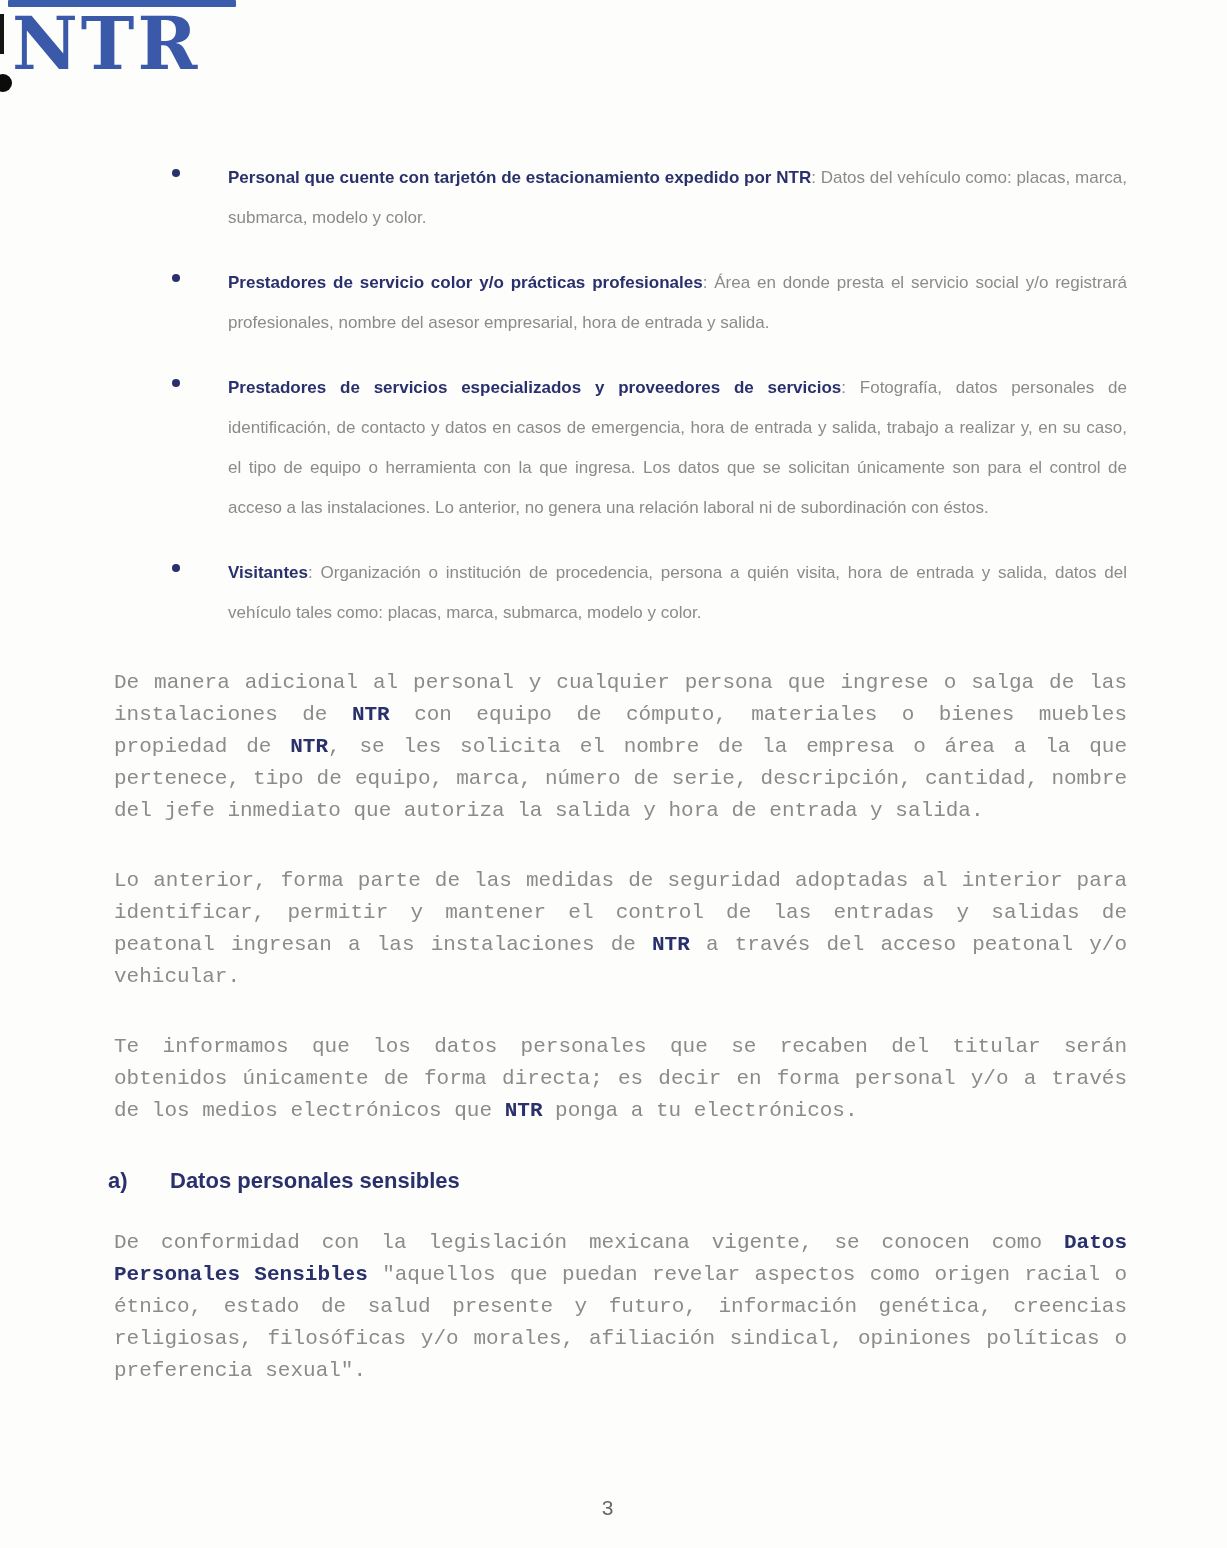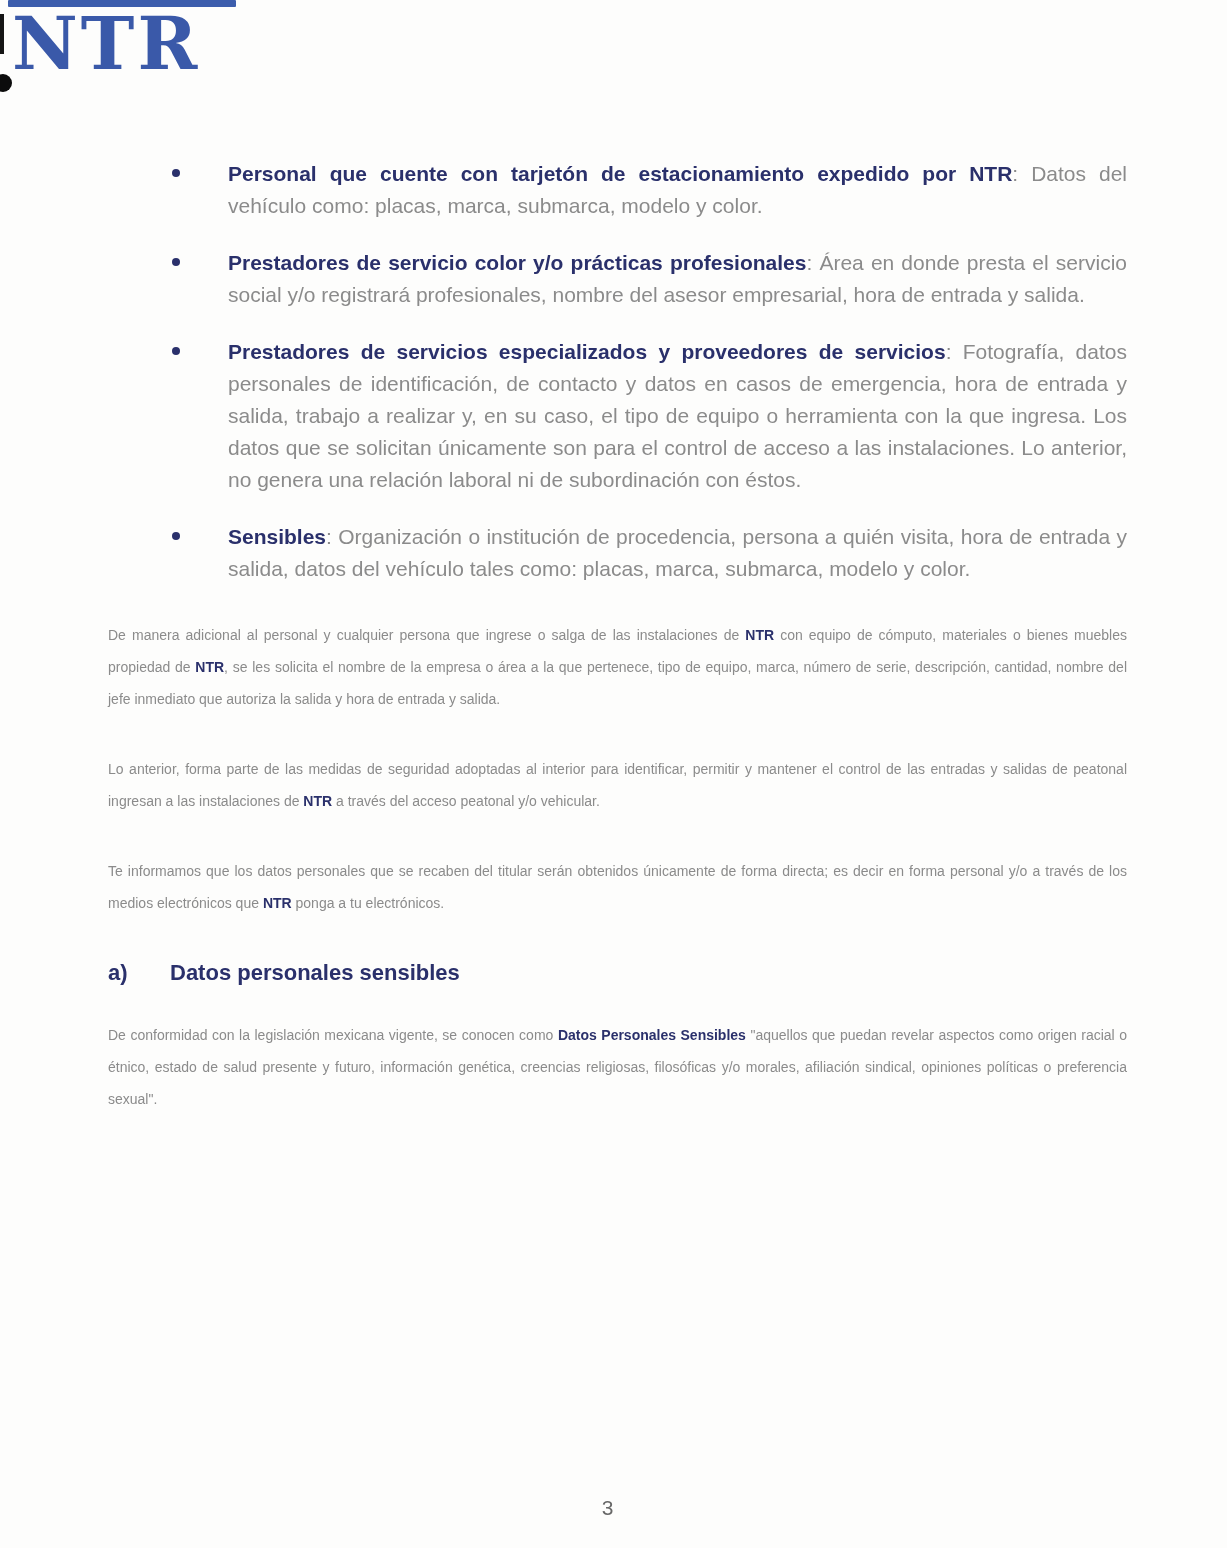--- a/index.html
+++ b/index.html
@@ -63,31 +63,32 @@
     position: relative;
   }
   .dot {
     position: absolute; left: 2px; top: 11px;
     width: 8px; height: 8px; border-radius: 50%;
     background: #2a306b;
   }
   .bullet-text {
     margin: 0;
     flex: 1 1 auto;
+    font-size: 17px;
+    line-height: 40px;
+    text-align: justify;
+    color: #8b8b8b;
+  }
+  .para {
+    margin: 0 0 38px 6px;
     font-size: 21px;
     line-height: 32px;
     text-align: justify;
     color: #8b8b8b;
-  }
-  .para {
-    margin: 0 0 38px 0;
-    font-size: 14px;
-    line-height: 32px;
-    text-align: justify;
-    color: #8b8b8b;
+    font-family: Liberation Mono, monospace;
   }
   .b {
     font-weight: 700;
     color: #2a306b;
   }
   .heading {
     display: flex;
     margin: 0 0 30px 0;
     font-size: 22px;
     line-height: 32px;
@@ -140,21 +141,21 @@
       <li class="bullet-item">
         <span class="dot-col">
             <span class="dot"></span>
           </span>
         <p class="bullet-text"><span class="b">Prestadores de servicios especializados y proveedores de servicios</span><span>: </span><span>Fotografía, datos personales de identificación, de contacto y datos en casos de emergencia, hora de entrada y salida, trabajo a realizar y, en su caso, el tipo de equipo o herramienta con la que ingresa. Los datos que se solicitan únicamente son para el control de acceso a las instalaciones. Lo anterior, no genera una relación laboral ni de subordinación con éstos.</span></p>
       </li>
       <li class="bullet-item">
         <span class="dot-col">
             <span class="dot"></span>
           </span>
-        <p class="bullet-text"><span class="b">Sensibles</span><span>: </span><span>Organización o institución de procedencia, persona a quién visita, hora de entrada y salida, datos del vehículo tales como: placas, marca, submarca, modelo y color.</span></p>
+        <p class="bullet-text"><span class="b">Visitantes</span><span>: </span><span>Organización o institución de procedencia, persona a quién visita, hora de entrada y salida, datos del vehículo tales como: placas, marca, submarca, modelo y color.</span></p>
       </li>
     </ul>
 
     <p class="para"><span>De manera adicional al personal y cualquier persona que ingrese o salga de las instalaciones de </span><span class="b">NTR</span><span> con equipo de cómputo, materiales o bienes muebles propiedad de </span><span class="b">NTR</span><span>, se les solicita el nombre de la empresa o área a la que pertenece, tipo de equipo, marca, número de serie, descripción, cantidad, nombre del jefe inmediato que autoriza la salida y hora de entrada y salida.</span></p>
 
 
     <p class="para"><span>Lo anterior, forma parte de las medidas de seguridad adoptadas al interior para identificar, permitir y mantener el control de las entradas y salidas de peatonal ingresan a las instalaciones de </span><span class="b">NTR</span><span> a través del acceso peatonal y/o vehicular.</span></p>
 
 
     <p class="para"><span>Te informamos que los datos personales que se recaben del titular serán obtenidos únicamente de forma directa; es decir en forma personal y/o a través de los medios electrónicos que </span><span class="b">NTR</span><span> ponga a tu electrónicos.</span></p>

